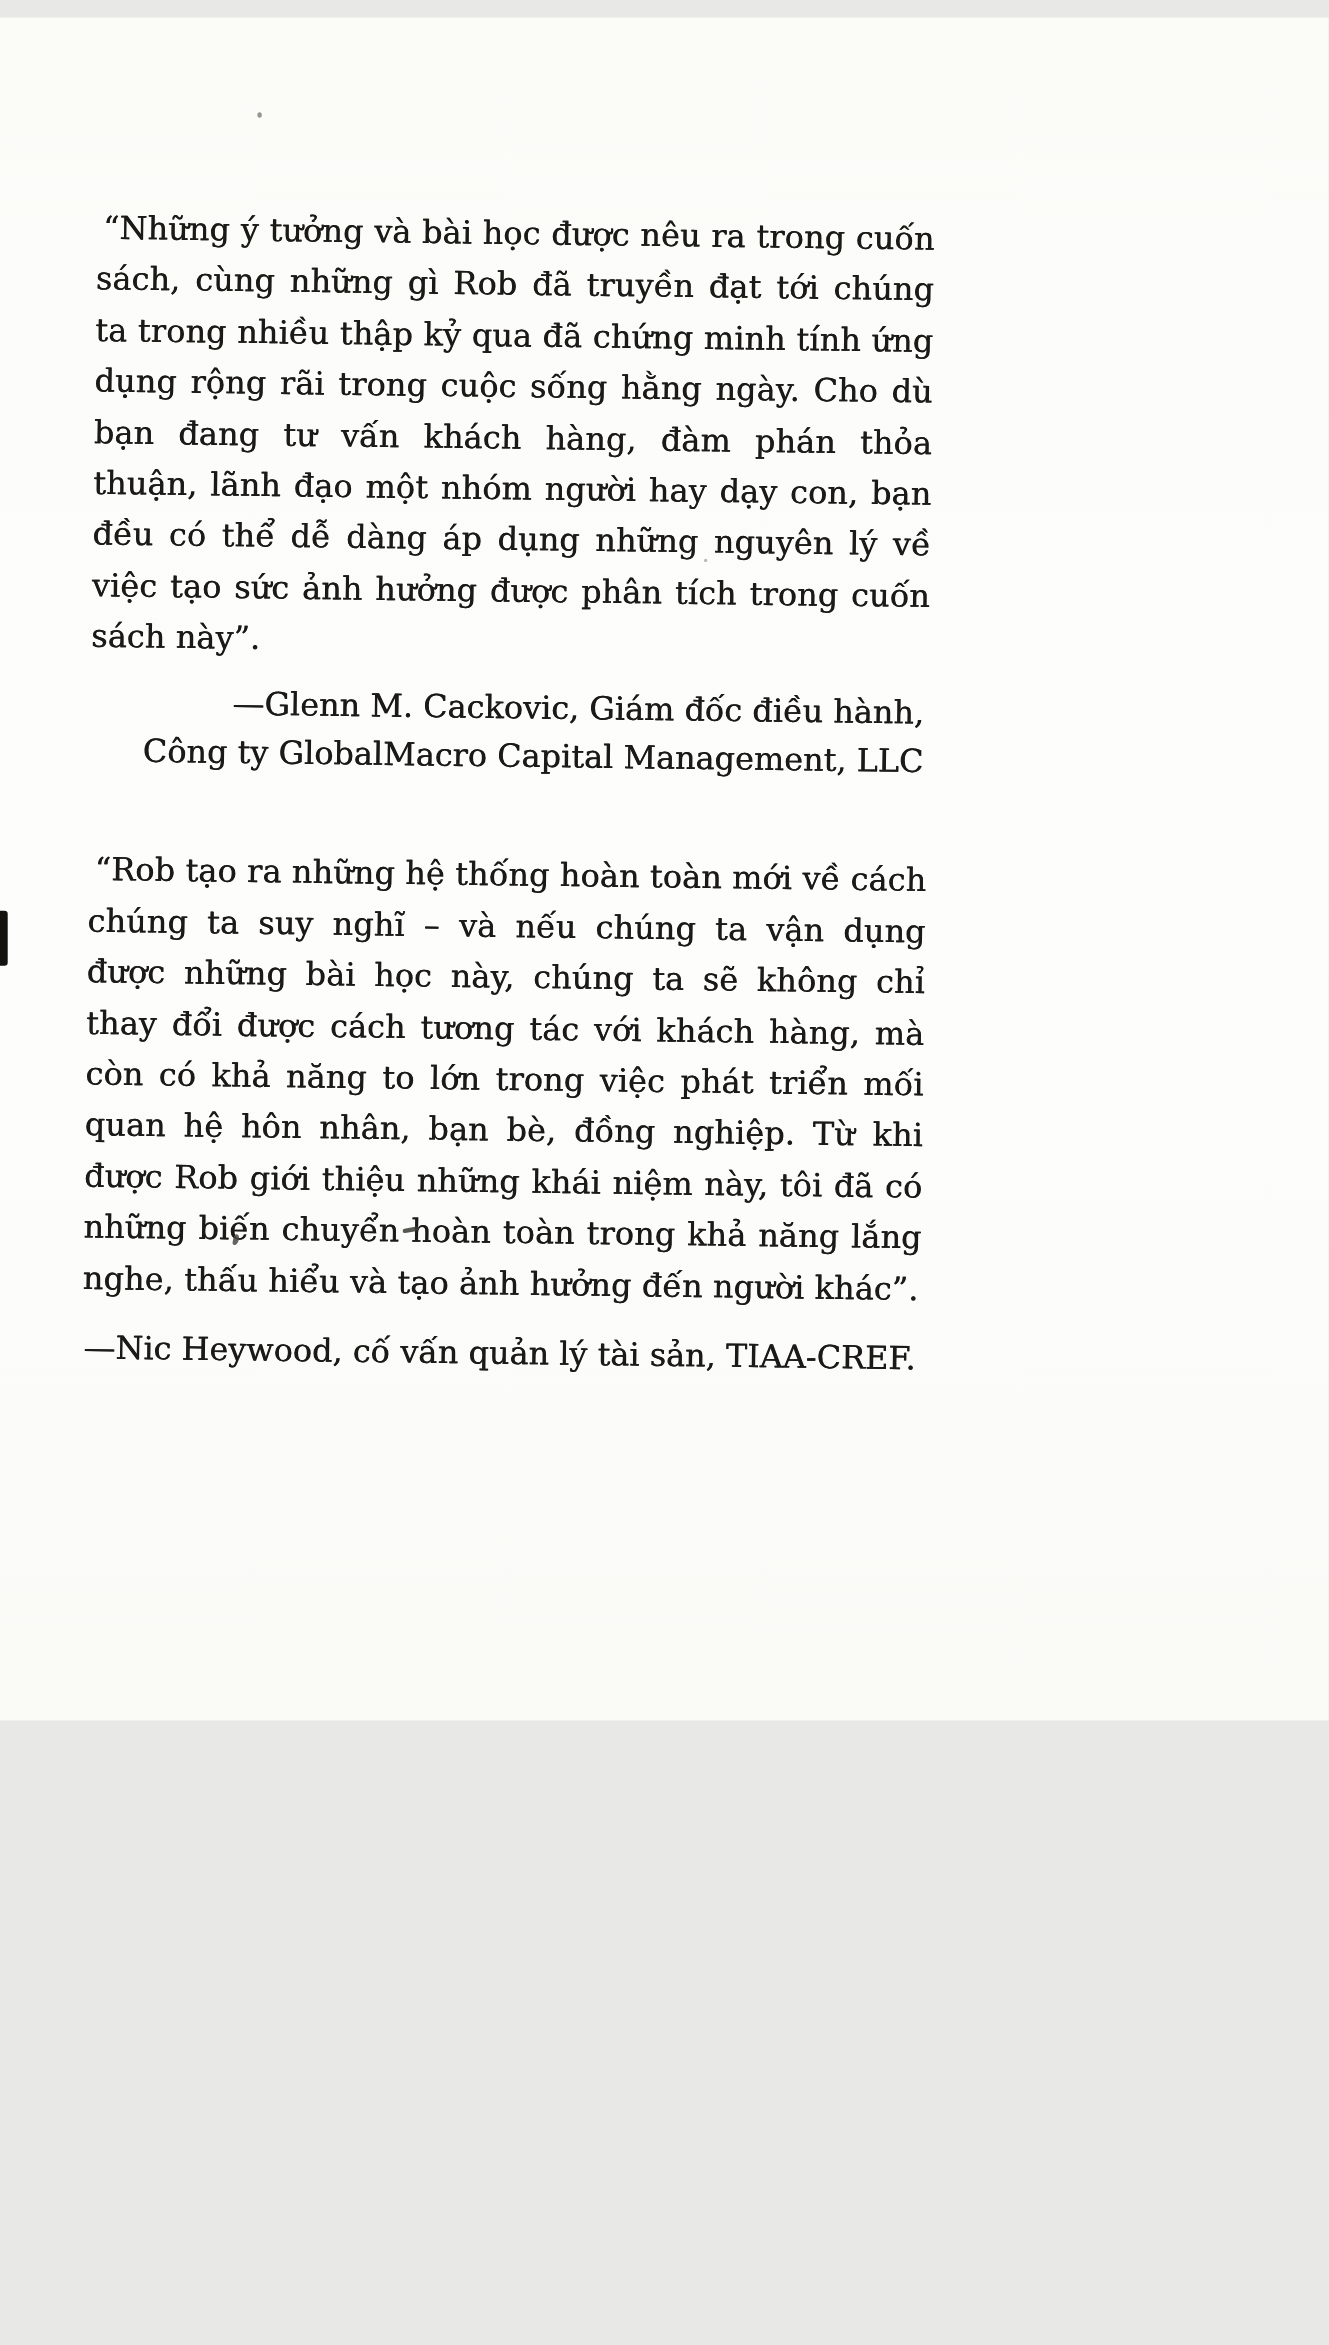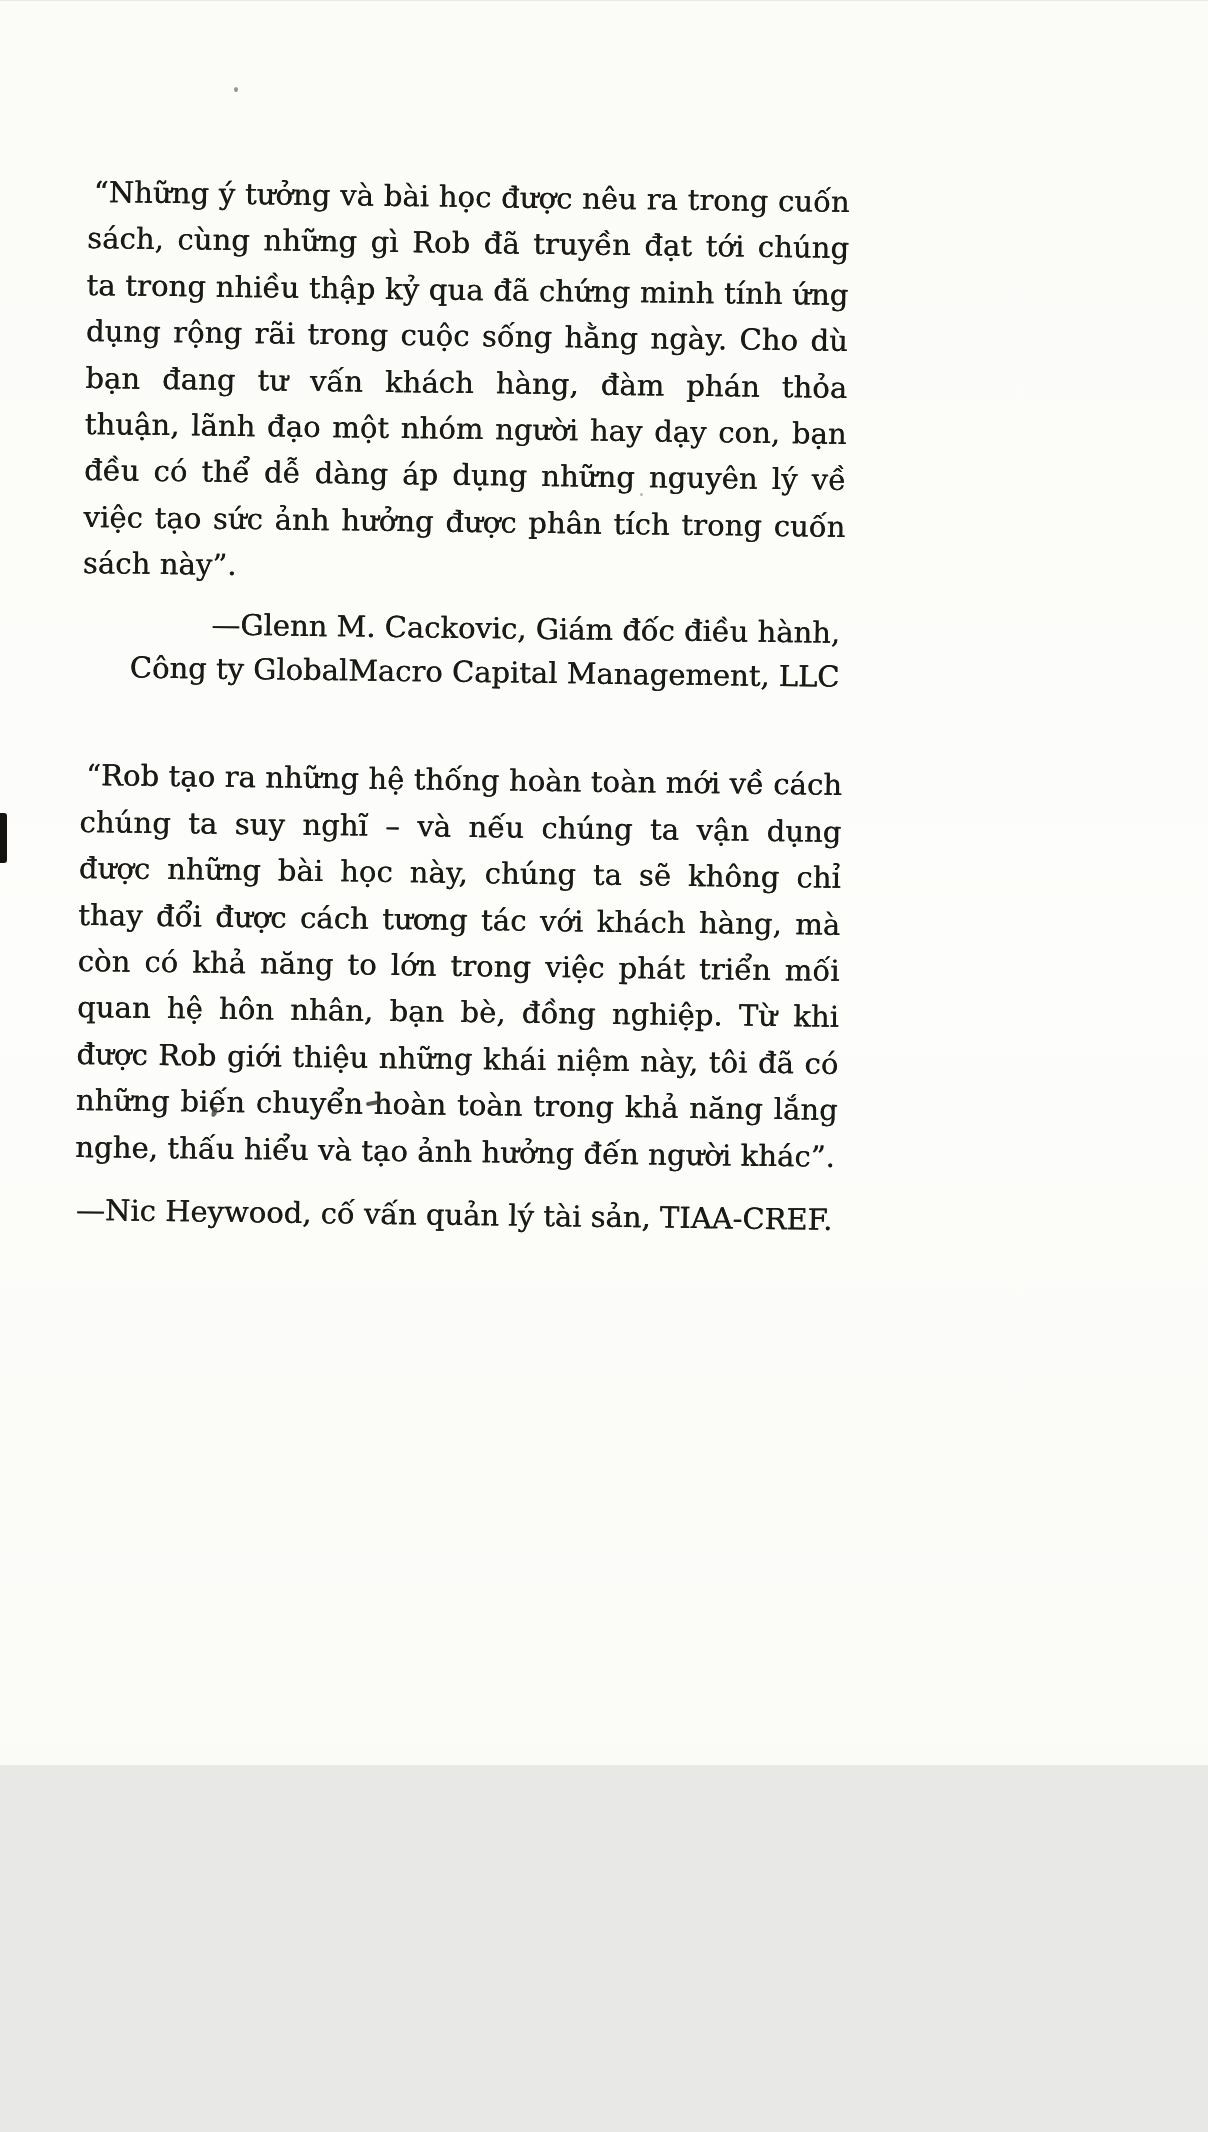--- a/index.html
+++ b/index.html
@@ -3,22 +3,22 @@
 <meta charset="utf-8">
 <style>
   html, body {
     margin: 0;
     padding: 0;
     background: #e8e8e6;
   }
   .page {
     position: relative;
     width: 1208px;
-    height: 1764px;
-    margin: 1px auto;
+    height: 1548px;
+    margin: 16px auto;
     background: linear-gradient(180deg, #fbfbf8 0%, #fdfdfb 55%, #fafaf7 100%);
     overflow: hidden;
     font-family: "DejaVu Serif", "Liberation Serif", serif;
     color: #1b1a16;
   }
   
   .scan-tilt {
     position: absolute;
     left: 88px;
     top: 168px;

